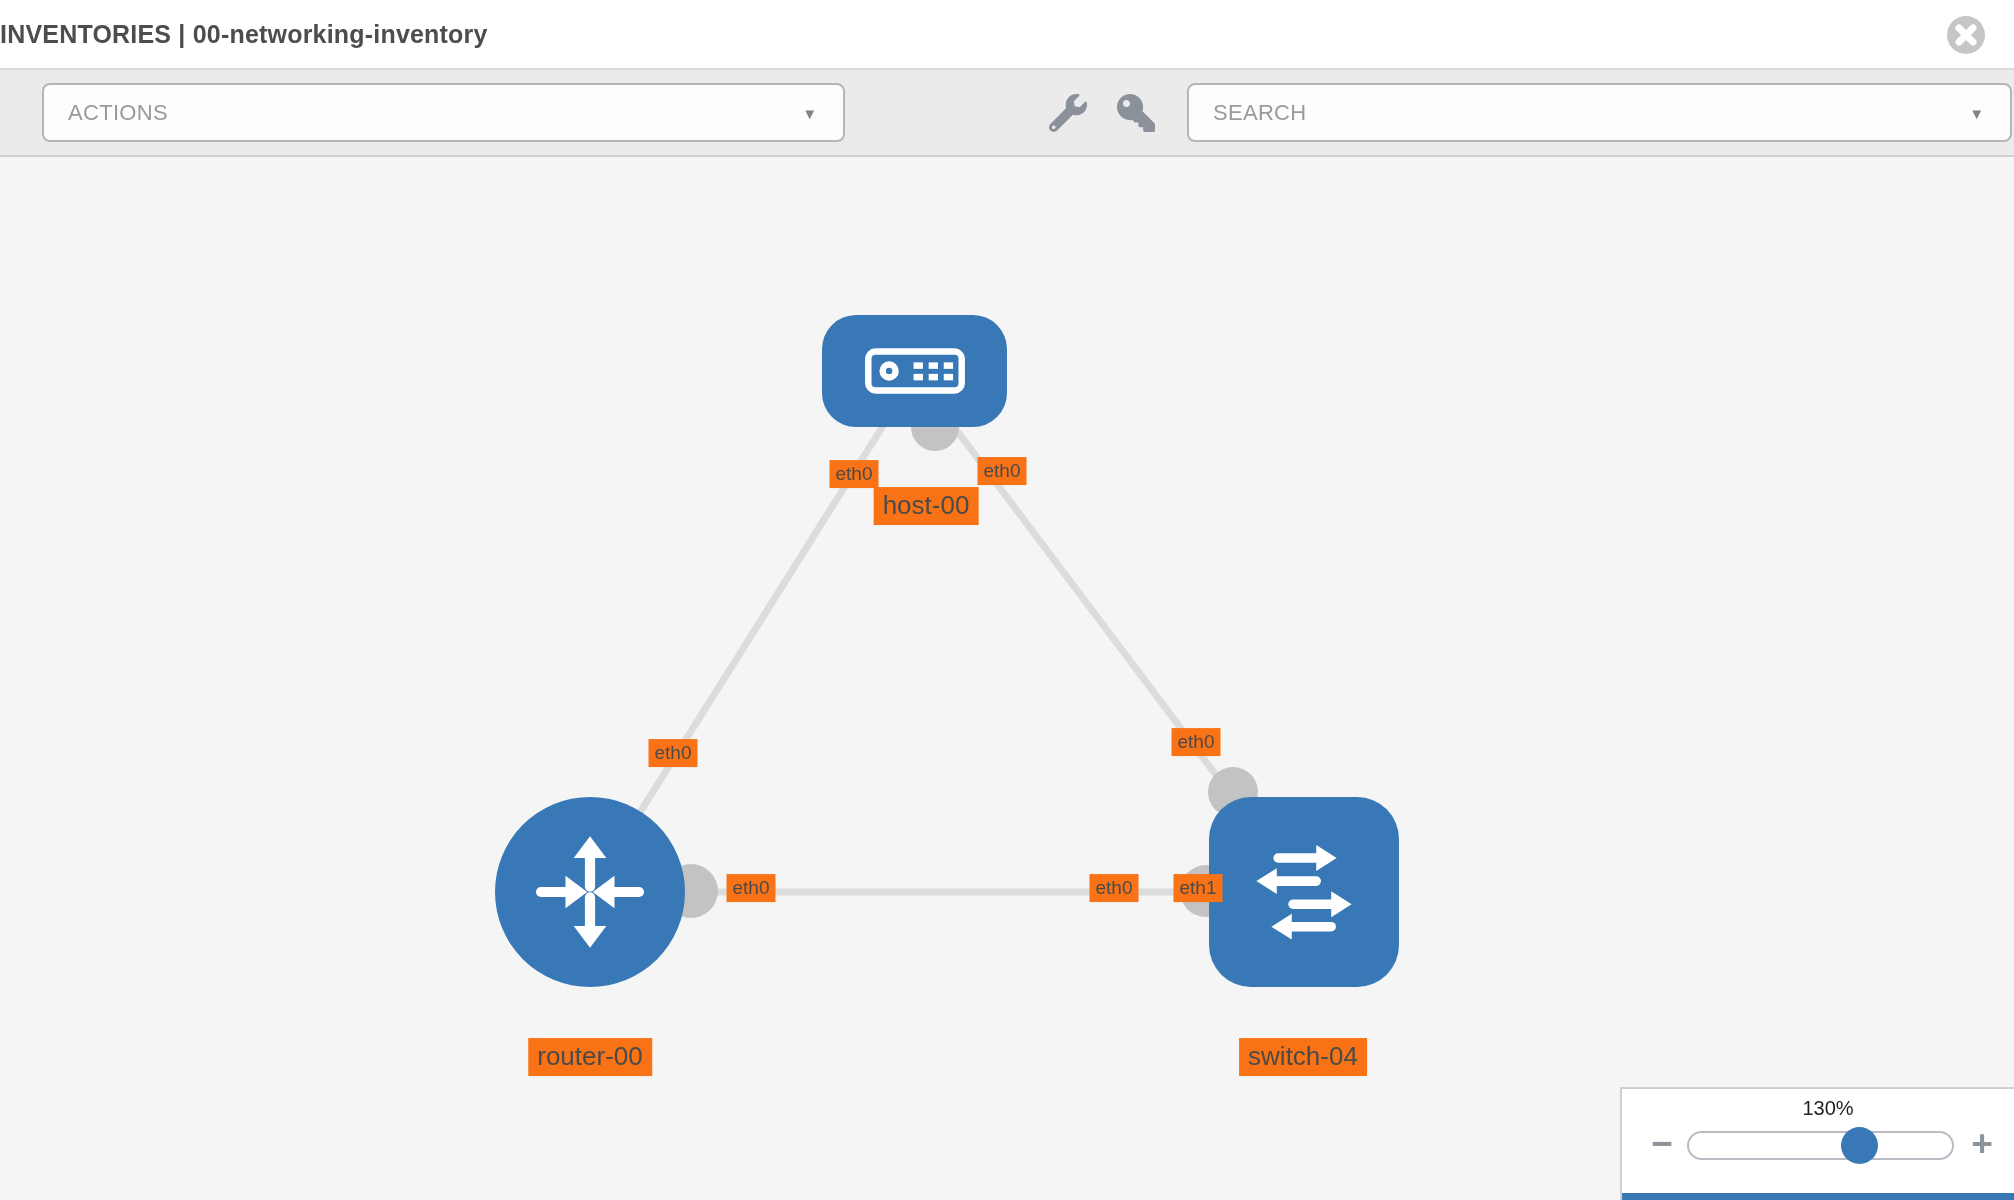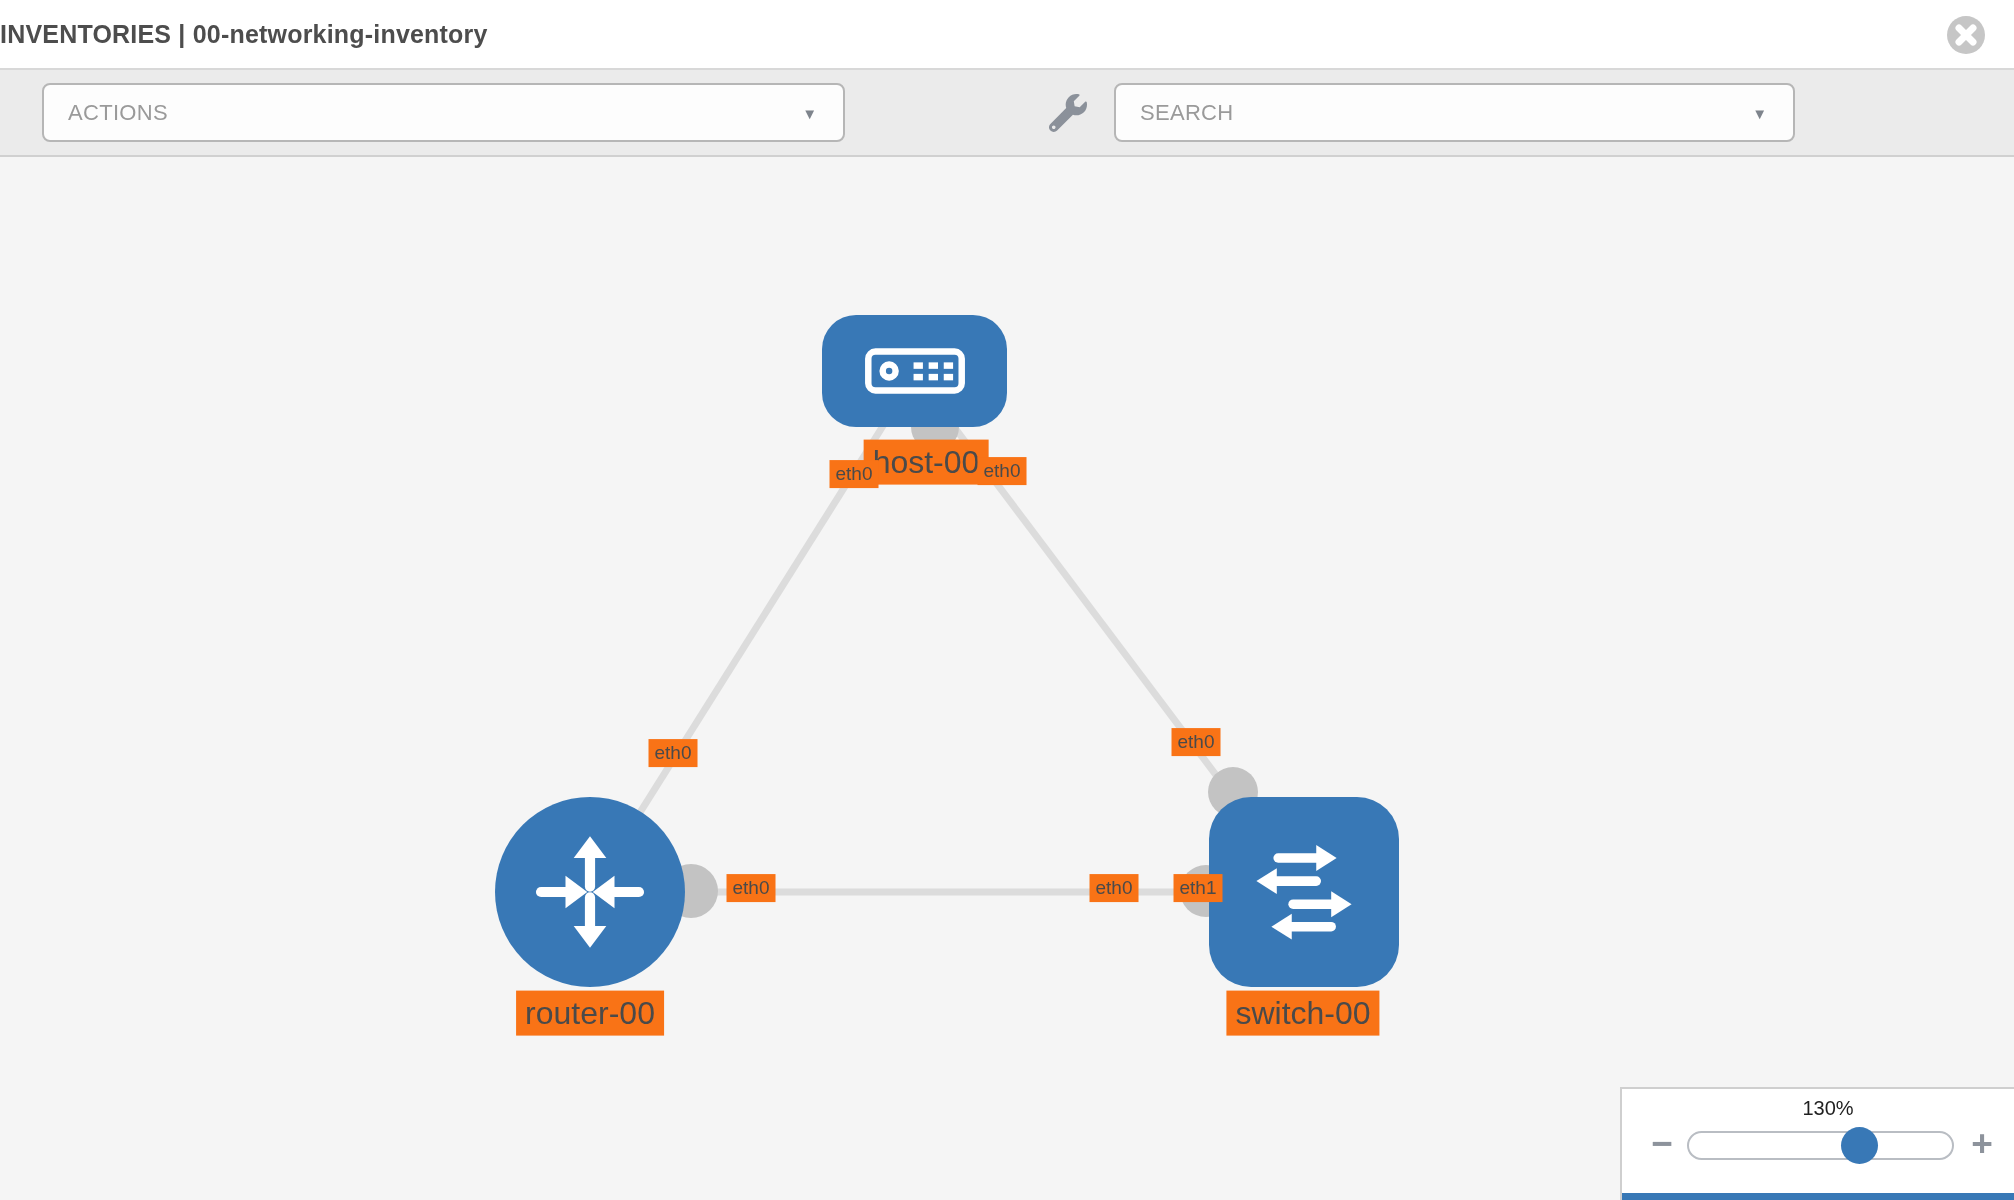--- a/index.html
+++ b/index.html
@@ -26,41 +26,41 @@
 
   
   .toolbar{position:absolute;left:0;top:70px;width:100%;height:87px;background:var(--toolbar-bg);
            border-bottom:2px solid #d0d0d0;z-index:5;text-align:right;}
   .dropdown{position:absolute;top:13px;height:59px;background:#fdfdfd;border:2px solid #b6b6b6;
             border-radius:8px;display:flex;align-items:center;padding:0 24px;cursor:pointer;}
   .dropdown .dd-label{font-size:22px;color:var(--muted-text);letter-spacing:.3px;}
   .dropdown .caret{position:absolute;right:26px;top:50%;transform:translateY(-50%);
                    font-size:15px;color:#7e848c;}
   .dd-actions{left:42px;width:803px;}
-  .dd-search{left:1114px;width:681px;}
+  .dd-search{left:1187px;width:825px;}
   .tool-ico{position:absolute;top:24px;width:38px;height:38px;cursor:pointer;}
   .tool-ico svg{width:100%;height:100%;fill:var(--icon-gray);}
   .ico-wrench{left:1049px;}
   .ico-key{left:1117px;}
 
   
   .stage{position:absolute;left:0;top:0;width:2014px;height:1200px;z-index:1;}
   .stage line{stroke:var(--link-gray);stroke-width:7;}
   .stage circle.connector{fill:var(--connector-gray);}
 
   .node{position:absolute;background:var(--accent-blue);z-index:2;display:flex;
         align-items:center;justify-content:center;cursor:pointer;}
   .node svg{display:block;}
   .node-host{left:822px;top:315px;width:185px;height:112px;border-radius:34px;}
   .node-router{left:495px;top:797px;width:190px;height:190px;border-radius:50%;}
   .node-switch{left:1209px;top:797px;width:190px;height:190px;border-radius:42px;}
 
   .chip{position:absolute;transform:translate(-50%,-50%);background:#f97316;color:var(--label-text);
         white-space:nowrap;z-index:3;line-height:1.15;}
-  .chip.node-label{font-size:32px;padding:4px 9px;}
+  .chip.node-label{font-size:26px;padding:4px 9px;margin-top:44px;}
   .chip.iface{font-size:19px;padding:3px 6px;}
   .chip.iface-top{z-index:4;}
 
   
   .zoom-panel{position:absolute;left:1620px;top:1087px;width:394px;height:113px;background:#ffffff;
               border-left:2px solid #cfcfcf;border-top:2px solid #cfcfcf;z-index:6;}
   .zoom-percent{position:absolute;left:0;width:100%;top:8px;text-align:center;font-size:20px;color:#1f1f1f;padding-left:20px;}
   .zoom-minus,.zoom-plus{position:absolute;top:33px;width:40px;height:44px;border:none;background:transparent;
               font-size:37px;font-weight:700;color:#8d939c;cursor:pointer;line-height:44px;text-align:center;}
   .zoom-minus{left:20px;}
@@ -120,21 +120,21 @@
       <polygon points="30,84 60,65 60,103" stroke="none"></polygon>
       <line x1="84" y1="118" x2="142" y2="118"></line>
       <polygon points="170,118 140,99 140,137" stroke="none"></polygon>
       <line x1="140" y1="151" x2="80" y2="151"></line>
       <polygon points="52,151 82,132 82,170" stroke="none"></polygon>
     </svg>
   </div>
 
   <div class="chip node-label" style="left:926px;top:462px;">host-00</div>
   <div class="chip node-label" style="left:590px;top:1013px;text-align:center;">router-00</div>
-  <div class="chip node-label" style="left:1303px;top:1013px;">switch-00</div>
+  <div class="chip node-label" style="left:1303px;top:1013px;">switch-04</div>
 
   <div class="chip iface" style="left:854px;top:474px;">eth0</div>
   <div class="chip iface" style="left:1002px;top:471px;">eth0</div>
   <div class="chip iface" style="left:673px;top:753px;">eth0</div>
   <div class="chip iface" style="left:1196px;top:742px;">eth0</div>
   <div class="chip iface" style="left:751px;top:888px;">eth0</div>
   <div class="chip iface" style="left:1114px;top:888px;">eth0</div>
   <div class="chip iface iface-top" style="left:1198px;top:888px;">eth1</div>
 
   <header class="hdr">

